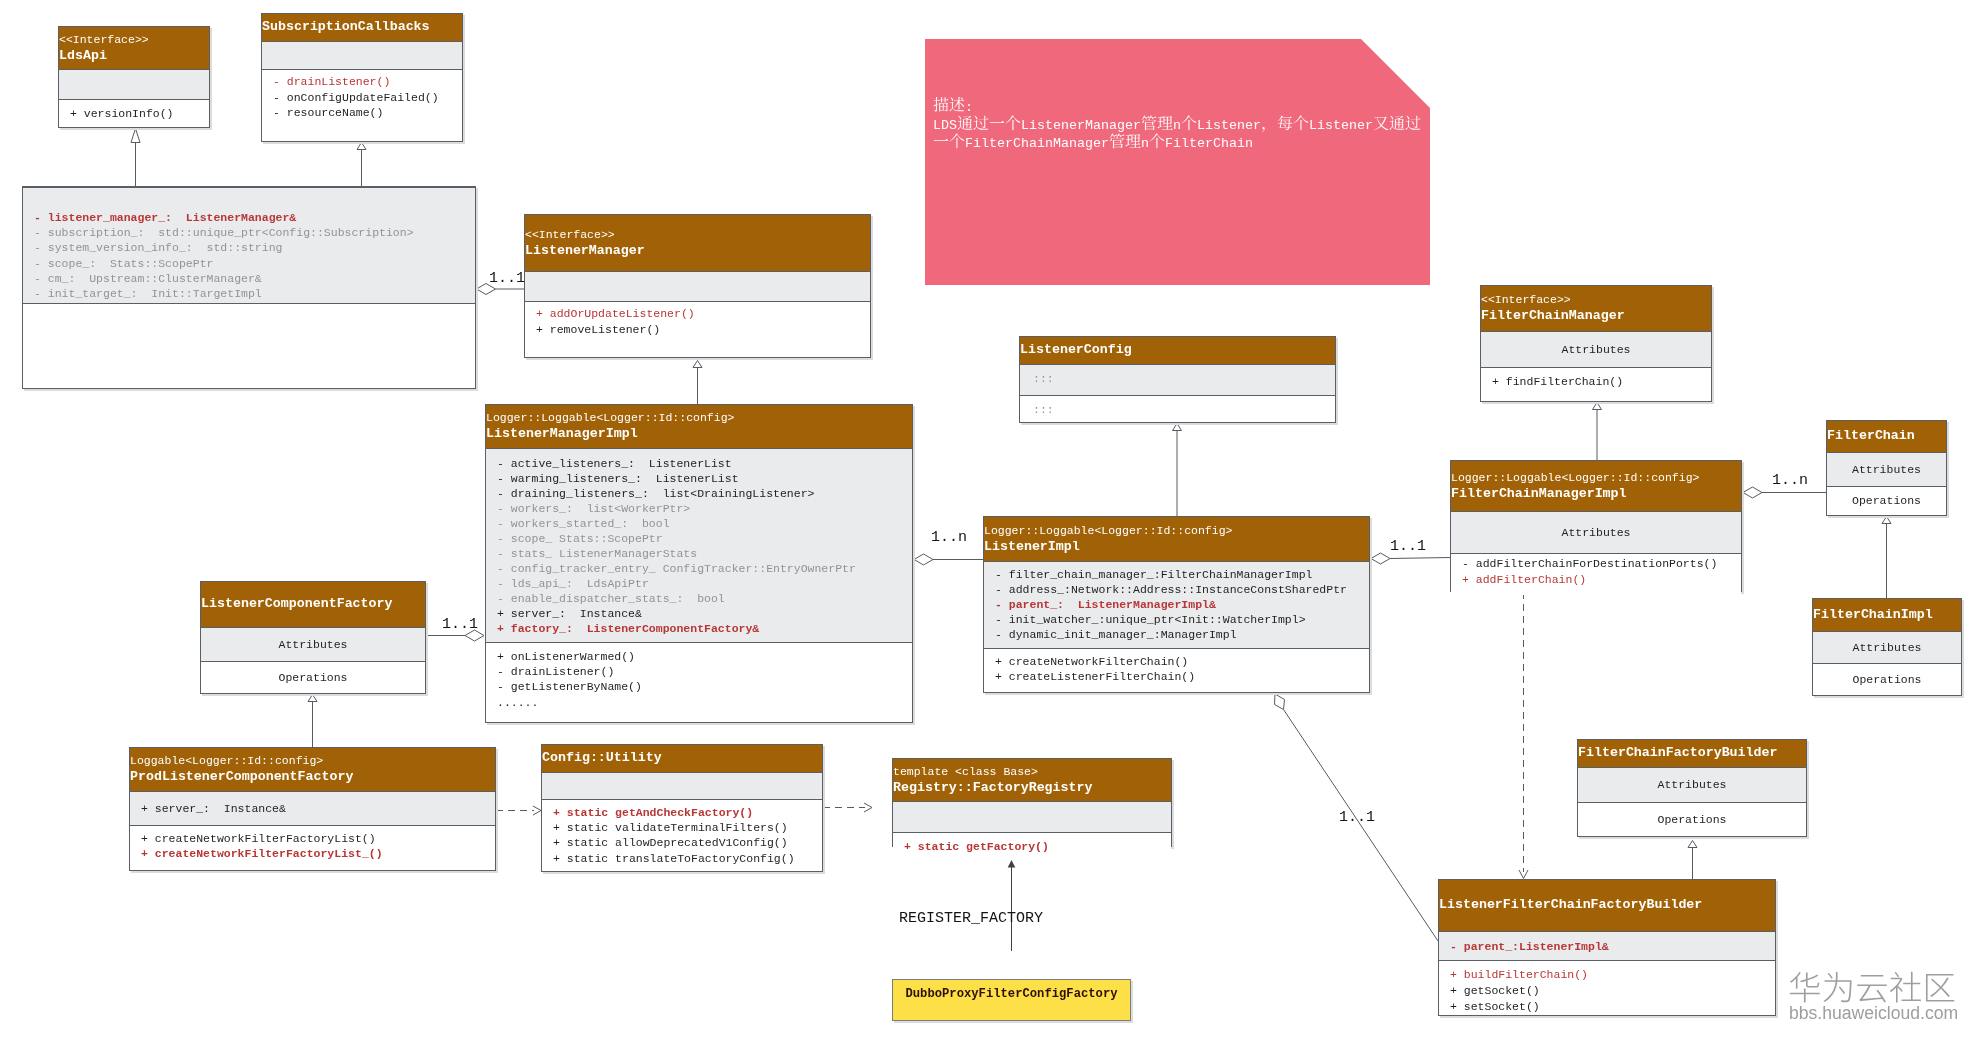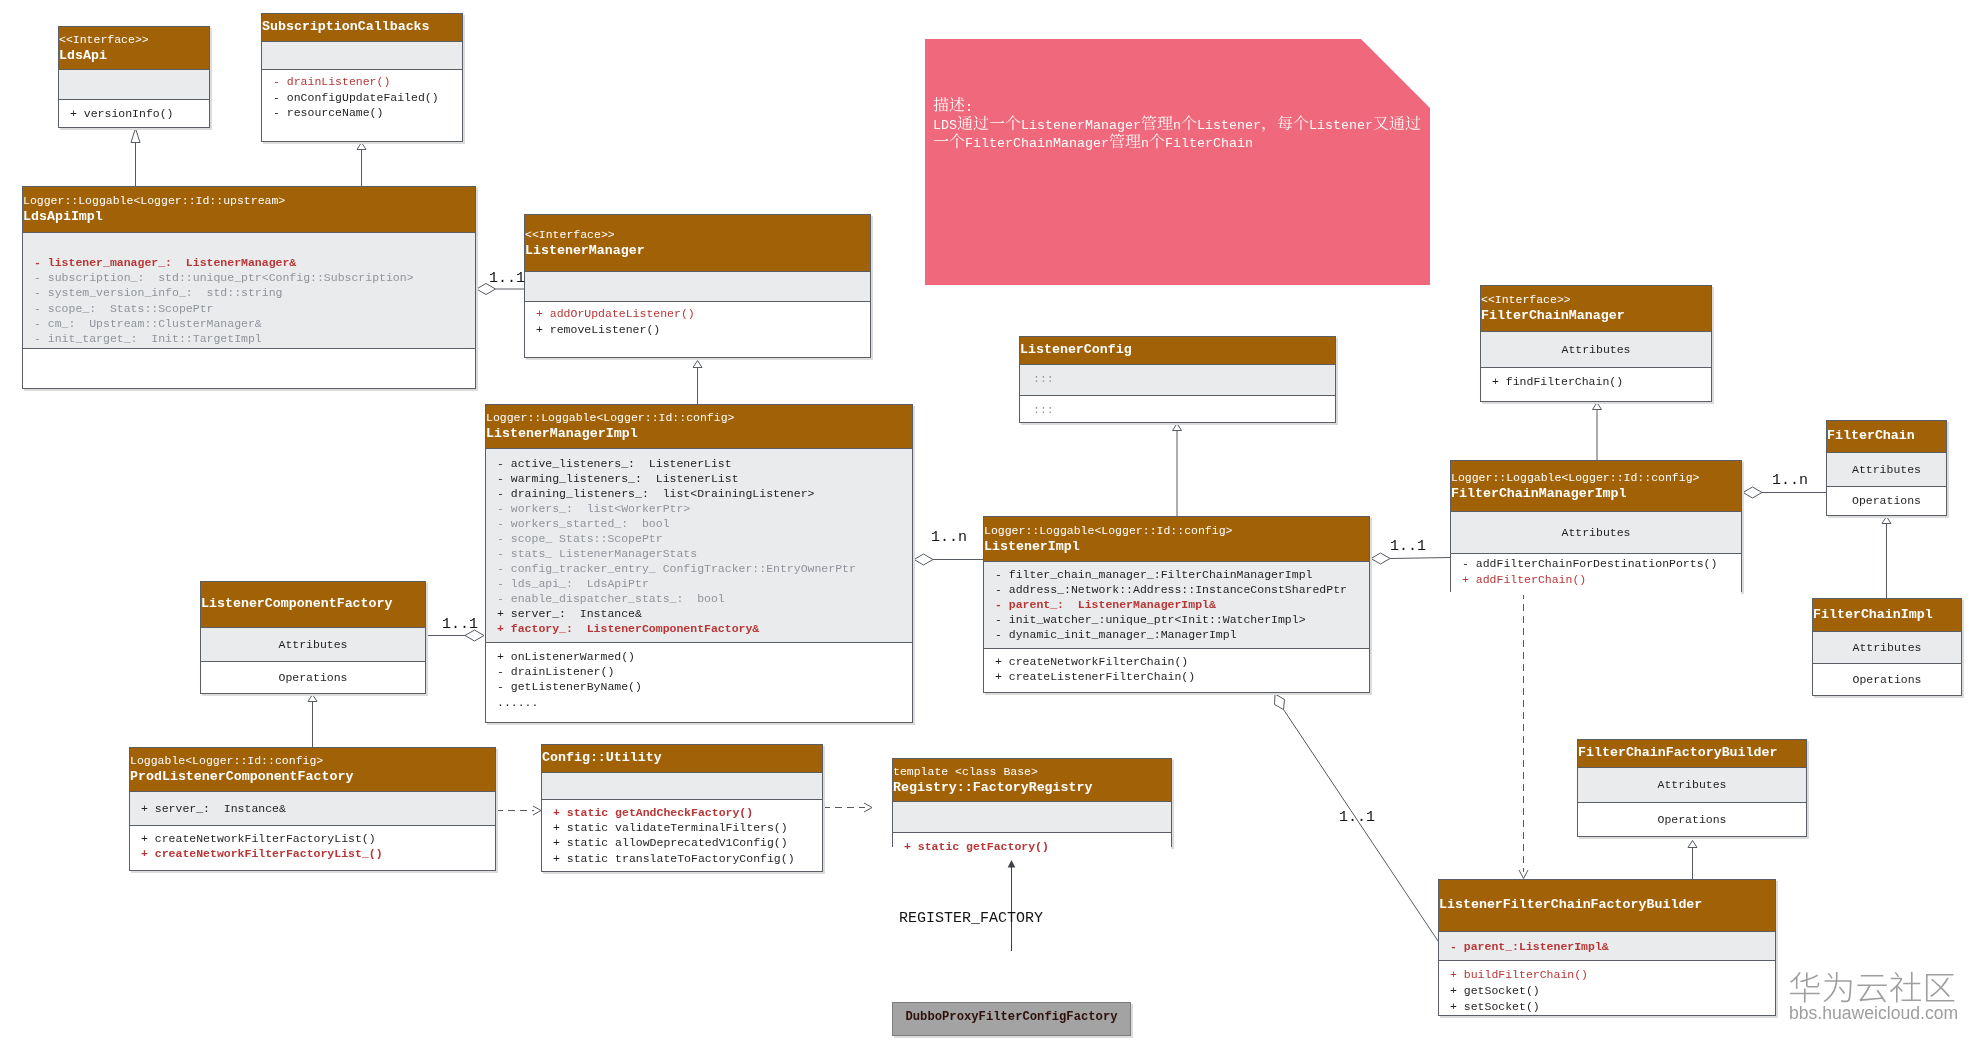--- a/index.html
+++ b/index.html
@@ -107,21 +107,20 @@
  <div class="sec op" style="height:28px">+ versionInfo()</div>
 </div>
 <div class="box" style="left:261px;top:13px;width:202px;height:129px">
  <div class="hd" style="height:27px"><b>SubscriptionCallbacks</b></div>
  <div class="sec at" style="height:28px"></div>
  <div class="sec op" style="height:72px;padding-top:4px;line-height:15.6px"><i class="r">- drainListener()</i>
 - onConfigUpdateFailed()
 - resourceName()</div>
 </div>
 <div class="box" style="left:22px;top:186px;width:454px;height:203px">
- <div class="hd" style="height:45px">Logger::Loggable&lt;Logger::Id::upstream&gt;<b>LdsApiImpl</b></div>
  <div class="sec at" style="height:116px;padding-top:22px"><i class="rb">- listener_manager_:  ListenerManager&amp;</i>
 <i class="g">- subscription_:  std::unique_ptr&lt;Config::Subscription&gt;
 - system_version_info_:  std::string
 - scope_:  Stats::ScopePtr
 - cm_:  Upstream::ClusterManager&amp;
 - init_target_:  Init::TargetImpl
 - validation_visitor_:  ProtobufMessage::ValidationVisitor&amp;</i></div>
  <div class="sec op" style="height:40px"></div>
 </div>
 <div class="box" style="left:524px;top:214px;width:347px;height:144px">
@@ -202,21 +201,21 @@
  <div class="sec op" style="height:72px;padding-top:5px"><i class="rb">+ static getAndCheckFactory()</i>
 + static validateTerminalFilters()
 + static allowDeprecatedV1Config()
 + static translateToFactoryConfig()</div>
 </div>
 <div class="box" style="left:892px;top:758px;width:280px;height:89px">
  <div class="hd" style="height:42px">template &lt;class Base&gt;<b>Registry::FactoryRegistry</b></div>
  <div class="sec at" style="height:31px"></div>
  <div class="sec op" style="height:26px;padding-top:6px"><i class="rb">+ static getFactory()</i></div>
 </div>
-<div class="box" style="left:892px;top:1002px;width:239px;height:34px;background:#a3a3a3;border-color:#7d7d7d">
+<div class="box" style="left:892px;top:979px;width:239px;height:42px;background:#fde047;border-color:#7d7d7d">
  <div class="c" style="height:28px;font-size:12.2px;font-weight:bold;color:#2e100a">DubboProxyFilterConfigFactory</div>
 </div>
 <div class="box" style="left:1577px;top:739px;width:230px;height:98px">
  <div class="hd" style="height:27px"><b>FilterChainFactoryBuilder</b></div>
  <div class="sec at c" style="height:35px">Attributes</div>
  <div class="sec op c" style="height:34px">Operations</div>
 </div>
 <div class="box" style="left:1438px;top:879px;width:338px;height:137px">
  <div class="hd" style="height:51px"><b>ListenerFilterChainFactoryBuilder</b></div>
  <div class="sec at" style="height:29px;padding-top:7px"><i class="rb">- parent_:ListenerImpl&amp;</i></div>

